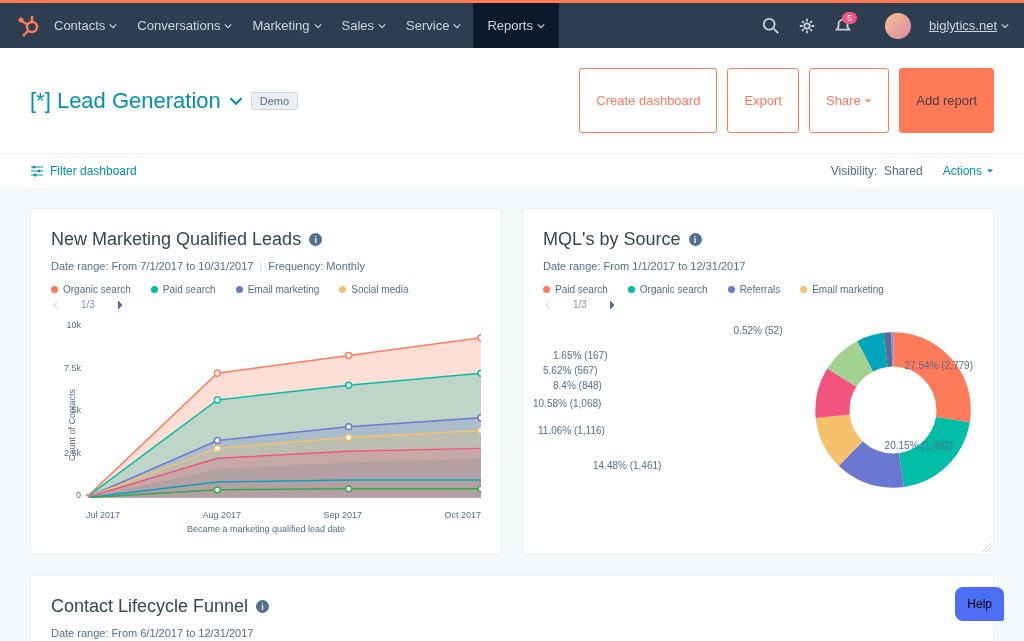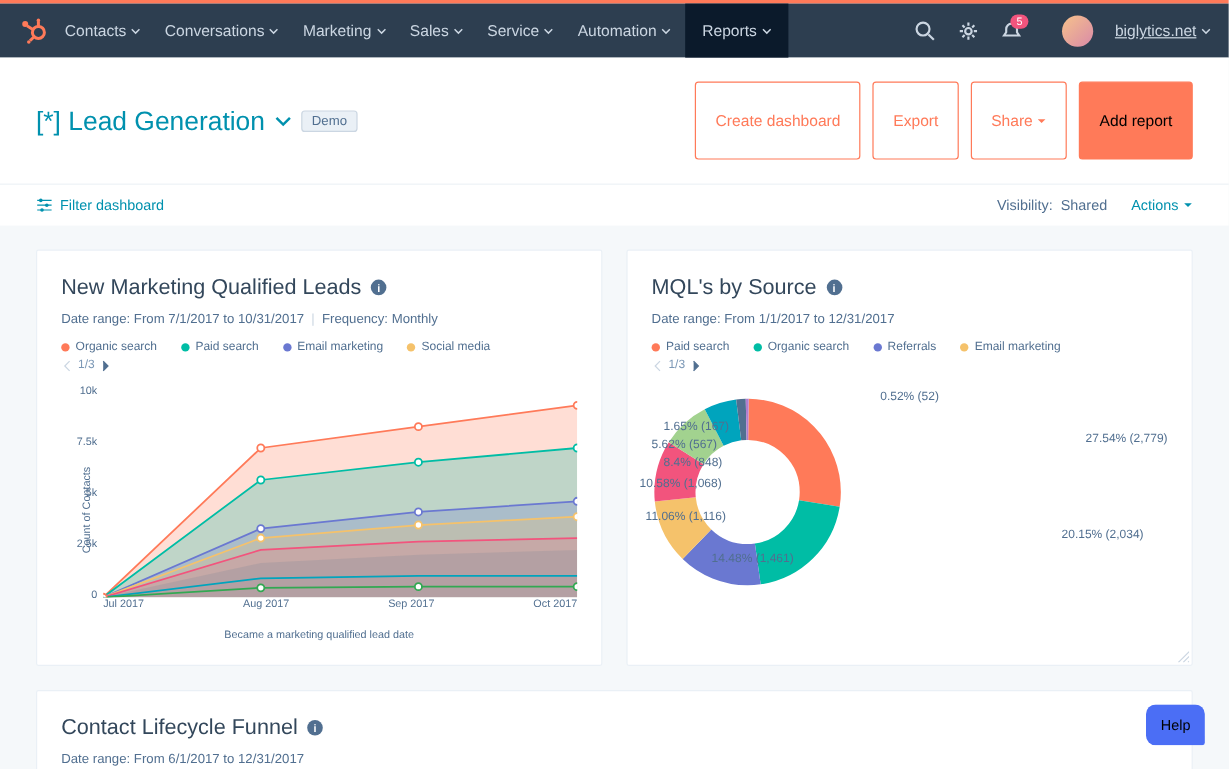--- a/index.html
+++ b/index.html
@@ -14,44 +14,44 @@
 .nav-icon { width: 18px; height: 18px; cursor: pointer; fill: #cbd6e2; }
 .alert-badge { background: #f2547d; color: #fff; border-radius: 10px; font-size: 9px; padding: 1px 5px; position: relative; top: -8px; left: -10px; }
 .avatar { width: 26px; height: 26px; border-radius: 50%; background: linear-gradient(135deg,#f6c28b,#d98aa8); }
 .account-name { display: flex; align-items: center; gap: 4px; cursor: pointer; text-decoration: underline; }
 .caret { width: 8px; height: 8px; }
 .header { background: #fff; padding: 20px 30px; display: flex; align-items: center; border-bottom: 1px solid #eaf0f6; }
 .page-title { color: #0091ae; font-size: 22px; font-weight: 400; display: flex; align-items: center; gap: 8px; }
 .demo-badge { background: #eaf0f6; color: #516f90; font-size: 11px; padding: 2px 8px; border-radius: 3px; border: 1px solid #cbd6e2; }
 .header-actions { margin-left: auto; display: flex; gap: 10px; }
 .btn { border: 1px solid #ff7a59; background: #fff; color: #ff7a59; padding: 24px 16px; border-radius: 3px; font-size: 13px; cursor: pointer; }
-.btn.primary { background: #ff7a59; color: #000000; font-weight: 500; }
+.btn.primary { background: #ff7a59; color: #404040; font-weight: 500; }
 .toolbar { background: #fff; padding: 10px 30px; display: flex; align-items: center; font-size: 12px; color: #516f90; }
 .filter-link { color: #0091ae; cursor: pointer; display: flex; align-items: center; gap: 6px; }
 .toolbar-right { margin-left: auto; display: flex; align-items: center; gap: 20px; }
 .actions-link { color: #0091ae; cursor: pointer; display: flex; align-items: center; gap: 4px; }
 .dashboard { padding: 20px 30px; display: grid; grid-template-columns: 1fr 1fr; gap: 20px; }
 .card { background: #fff; border: 1px solid #eaf0f6; border-radius: 2px; padding: 20px; position: relative; }
 .card.wide { grid-column: 1 / -1; }
 .card-title { font-size: 18px; font-weight: 400; color: #33475b; display: flex; align-items: center; gap: 8px; }
 .info-icon { width: 13px; height: 13px; background: #516f90; color: #fff; border-radius: 50%; display: inline-flex; align-items: center; justify-content: center; font-size: 9px; font-weight: bold; }
 .card-date { font-size: 11px; color: #516f90; margin-top: 10px; }
 .card-date .sep { color: #cbd6e2; margin: 0 6px; }
 .legend { display: flex; gap: 20px; margin-top: 12px; font-size: 10px; color: #516f90; flex-wrap: wrap; }
 .legend-item { display: flex; align-items: center; gap: 5px; }
 .legend-dot { width: 7px; height: 7px; border-radius: 50%; }
-.pager { display: flex; align-items: center; gap: 4px; font-size: 10px; color: #7c98b6; margin-top: 4px; }
+.pager { display: flex; align-items: center; gap: 20px; font-size: 10px; color: #7c98b6; margin-top: 4px; }
 .pager-arrow { width: 10px; height: 10px; }
 .chart-area { position: relative; height: 200px; margin-top: 10px; margin-left: 35px; }
 .y-axis { position: absolute; left: -35px; top: 0; bottom: 20px; width: 30px; display: flex; flex-direction: column; justify-content: space-between; font-size: 9px; color: #516f90; text-align: right; }
 .y-label { position: absolute; left: -50px; top: 50%; transform: rotate(-90deg); transform-origin: center; font-size: 9px; color: #516f90; white-space: nowrap; }
-.x-axis { position: absolute; bottom: 12px; left: 0; right: 0; display: flex; justify-content: space-between; font-size: 9px; color: #516f90; }
+.x-axis { position: absolute; bottom: 0; left: 0; right: 0; display: flex; justify-content: space-between; font-size: 9px; color: #516f90; }
 .x-label { text-align: center; font-size: 9px; color: #516f90; margin-top: 4px; }
 .plot { position: absolute; left: 0; right: 0; top: 0; bottom: 20px; }
-.donut-wrap { display: flex; justify-content: flex-start; margin-top: 20px; position: relative; height: 200px; }
+.donut-wrap { display: flex; justify-content: flex-end; margin-top: 20px; position: relative; height: 200px; }
 .donut-label { position: absolute; font-size: 10px; color: #516f90; white-space: nowrap; }
 .funnel-table { margin-top: 20px; }
 .funnel-header { display: flex; font-size: 11px; font-weight: 600; color: #33475b; padding: 8px 0; }
 .fh-stage { flex: 1; }
 .fh-count { width: 120px; text-align: right; }
 .fh-conv { width: 80px; text-align: right; }
 .help-btn { position: fixed; bottom: 20px; right: 20px; background: #4b6ef5; color: #000000; border-radius: 8px 8px 2px 8px; padding: 10px 12px; font-size: 12px; cursor: pointer; }
 .resize-handle { position: absolute; bottom: 2px; right: 2px; width: 12px; height: 12px; }
 </style>
 </head>
@@ -89,26 +89,20 @@
         </svg>
       </div>
     <div class="nav-item">
         <span>Sales</span>
         <svg class="caret" viewBox="0 0 10 10">
           <path d="M1 3l4 4 4-4" stroke="#cbd6e2" fill="none" stroke-width="1.5"></path>
         </svg>
       </div>
     <div class="nav-item">
         <span>Service</span>
-        <svg class="caret" viewBox="0 0 10 10">
-          <path d="M1 3l4 4 4-4" stroke="#cbd6e2" fill="none" stroke-width="1.5"></path>
-        </svg>
-      </div>
-    <div class="nav-item">
-        <span>Automation</span>
         <svg class="caret" viewBox="0 0 10 10">
           <path d="M1 3l4 4 4-4" stroke="#cbd6e2" fill="none" stroke-width="1.5"></path>
         </svg>
       </div>
     <div class="nav-item active">
         <span>Reports</span>
         <svg class="caret" viewBox="0 0 10 10">
           <path d="M1 3l4 4 4-4" stroke="#cbd6e2" fill="none" stroke-width="1.5"></path>
         </svg>
       </div>
@@ -313,21 +307,21 @@
         <circle cx="21" cy="21" r="15.9" fill="none" stroke="#b17ecf" stroke-width="9" stroke-dasharray="0.52 99.48" stroke-dashoffset="-74.48"></circle>
         <circle cx="21" cy="21" r="10" fill="#fff"></circle>
       </svg>
       <span class="donut-label" style="top:-5px; left:50%; transform:translateX(-50%);">0.52% (52)</span>
       <span class="donut-label" style="top:20px; left:10px;">1.65% (167)</span>
       <span class="donut-label" style="top:35px; left:0px;">5.62% (567)</span>
       <span class="donut-label" style="top:50px; left:10px;">8.4% (848)</span>
       <span class="donut-label" style="top:68px; left:-10px;">10.58% (1,068)</span>
       <span class="donut-label" style="top:95px; left:-5px;">11.06% (1,116)</span>
       <span class="donut-label" style="top:130px; left:50px;">14.48% (1,461)</span>
-      <span class="donut-label" style="top:110px; right:20px;">20.15% (2,034)</span>
+      <span class="donut-label" style="top:110px; right:20px;">20.15% (1,492)</span>
       <span class="donut-label" style="top:30px; right:0px;">27.54% (2,779)</span>
     </div>
     <svg class="resize-handle" viewBox="0 0 12 12">
         <path d="M12 0v12H0" fill="none"></path>
         <line x1="3" y1="12" x2="12" y2="3" stroke="#cbd6e2"></line>
         <line x1="7" y1="12" x2="12" y2="7" stroke="#cbd6e2"></line>
         <line x1="11" y1="12" x2="12" y2="11" stroke="#cbd6e2"></line>
       </svg>
   </div>
 

